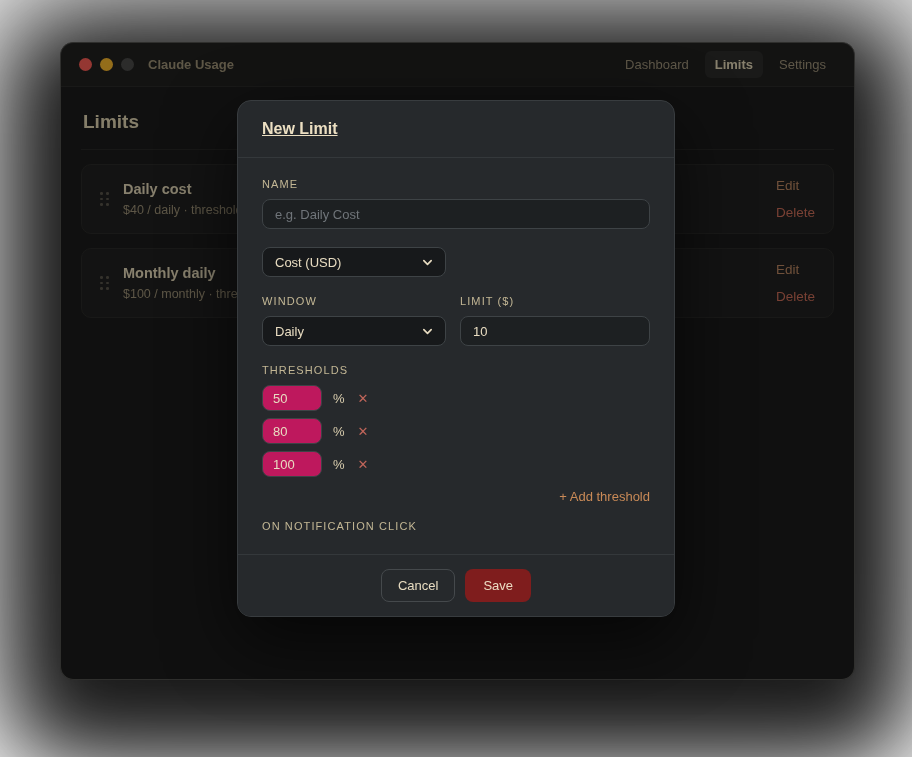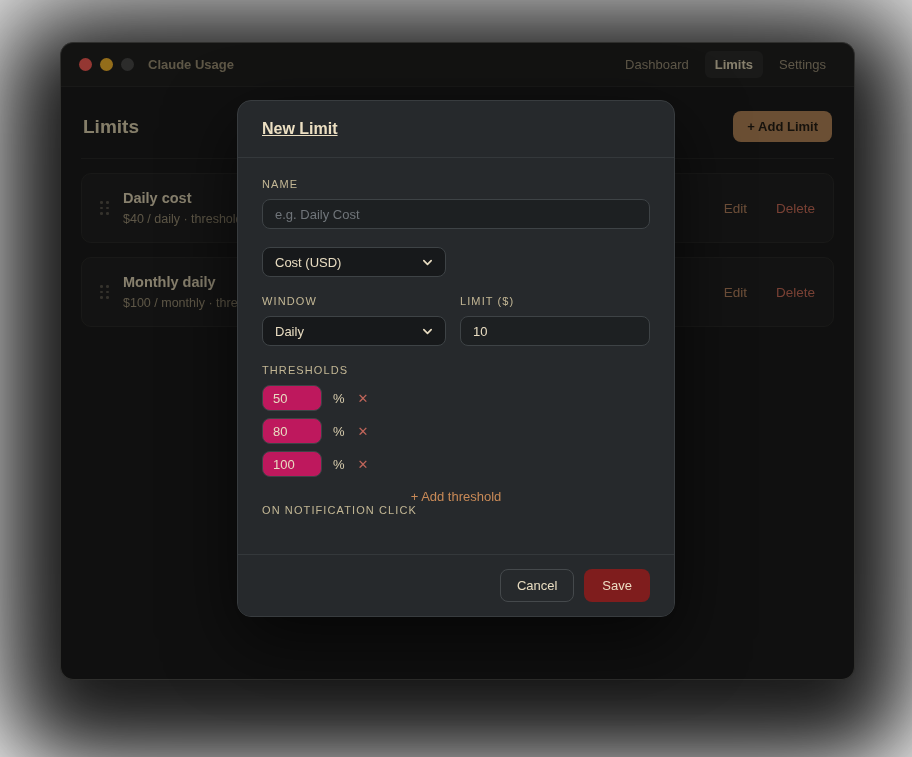--- a/index.html
+++ b/index.html
@@ -43,21 +43,21 @@
     margin-top:14px; display:flex; align-items:center; gap:14px;
     background:#222221; border:1px solid #2c2c2a; border-radius:10px;
     padding:15px 18px; height:70px;
   }
   .limit-row:first-of-type { margin-top:28px; }
   .drag-handle { display:inline-grid; grid-template-columns:repeat(2,3px); gap:3px; opacity:.8; }
   .drag-handle i { width:2.5px; height:2.5px; border-radius:50%; background:#6a6458; }
   .row-text { display:flex; flex-direction:column; gap:6px; min-width:0; }
   .row-title { font-size:14.5px; font-weight:700; color:#e8dcbc; }
   .row-sub { font-size:12.5px; color:#a1957a; white-space:nowrap; }
-  .row-actions { margin-left:auto; display:flex; gap:29px; }
+  .row-actions { margin-left:auto; display:flex; gap:12px;flex-direction:column; }
   .edit-link { font-size:13.5px; color:#c08a64; cursor:pointer; }
   .delete-link { font-size:13.5px; color:#cf6f5a; cursor:pointer; }
 
   
   .overlay { position:absolute; inset:0; background:rgba(0,0,0,0.42); border-radius:13px; }
   .modal {
     position:absolute; left:237px; top:100px; width:438px; height:517px;
     background:#26292c; border:1px solid #383c3f; border-radius:14px;
     box-shadow:0 25px 70px rgba(0,0,0,0.65);
     display:flex; flex-direction:column; overflow:hidden; z-index:5;
@@ -84,24 +84,24 @@
   .col-a { width:184px; }
   .col-b { flex:1; }
   .col-b .text-input { width:100%; }
   .thr-row { display:flex; align-items:center; margin-bottom:7px; height:26px; }
   .thr-input {
     width:60px; height:26px; background:#be185d; border:1px solid #3e4346; border-radius:8px;
     color:#e8dcc1; font-size:13px; padding:0 10px; font-family:inherit; outline:none;
   }
   .thr-unit { margin-left:11px; font-size:13px; color:#d9cdae; }
   .thr-x { margin-left:13px; font-size:13px; color:#c0655a; cursor:pointer; line-height:1; }
-  .add-thr { text-align:center; font-size:13px; color:#c98a57; margin:12px 0 0 0; cursor:pointer; }
+  .add-thr { text-align:right; font-size:13px; color:#c98a57; margin:12px 0 16px 0; cursor:pointer; }
   .modal-foot {
     border-top:1px solid #34383b; padding:14px 24px;
-    display:flex; justify-content:flex-end; gap:10px; background:#26292c;
+    display:flex; justify-content:center; gap:10px; background:#26292c;
   }
   .btn-cancel {
     background:transparent; border:1px solid #45494c; border-radius:8px;
     color:#e8dcc1; font-size:13px; padding:8px 16px; font-family:inherit; cursor:pointer;
   }
   .btn-save {
     background:#7f1d1d; border:none; border-radius:8px;
     color:#ecdcc3; font-size:13px; padding:8px 18px; font-family:inherit; cursor:pointer;
   }
 </style>
@@ -121,21 +121,20 @@
       <div class="nav">
         <span class="nav-item">Dashboard</span>
         <span class="nav-item active">Limits</span>
         <span class="nav-item">Settings</span>
       </div>
     </div>
 
     <div class="content">
       <div class="page-head">
         <h1 class="page-title">Limits</h1>
-        <button class="add-limit-btn">+ Add Limit</button>
       </div>
 
       <div class="limit-row">
         <span class="drag-handle">
           <i></i>
             <i></i>
             <i></i>
             <i></i>
             <i></i>
             <i></i>

